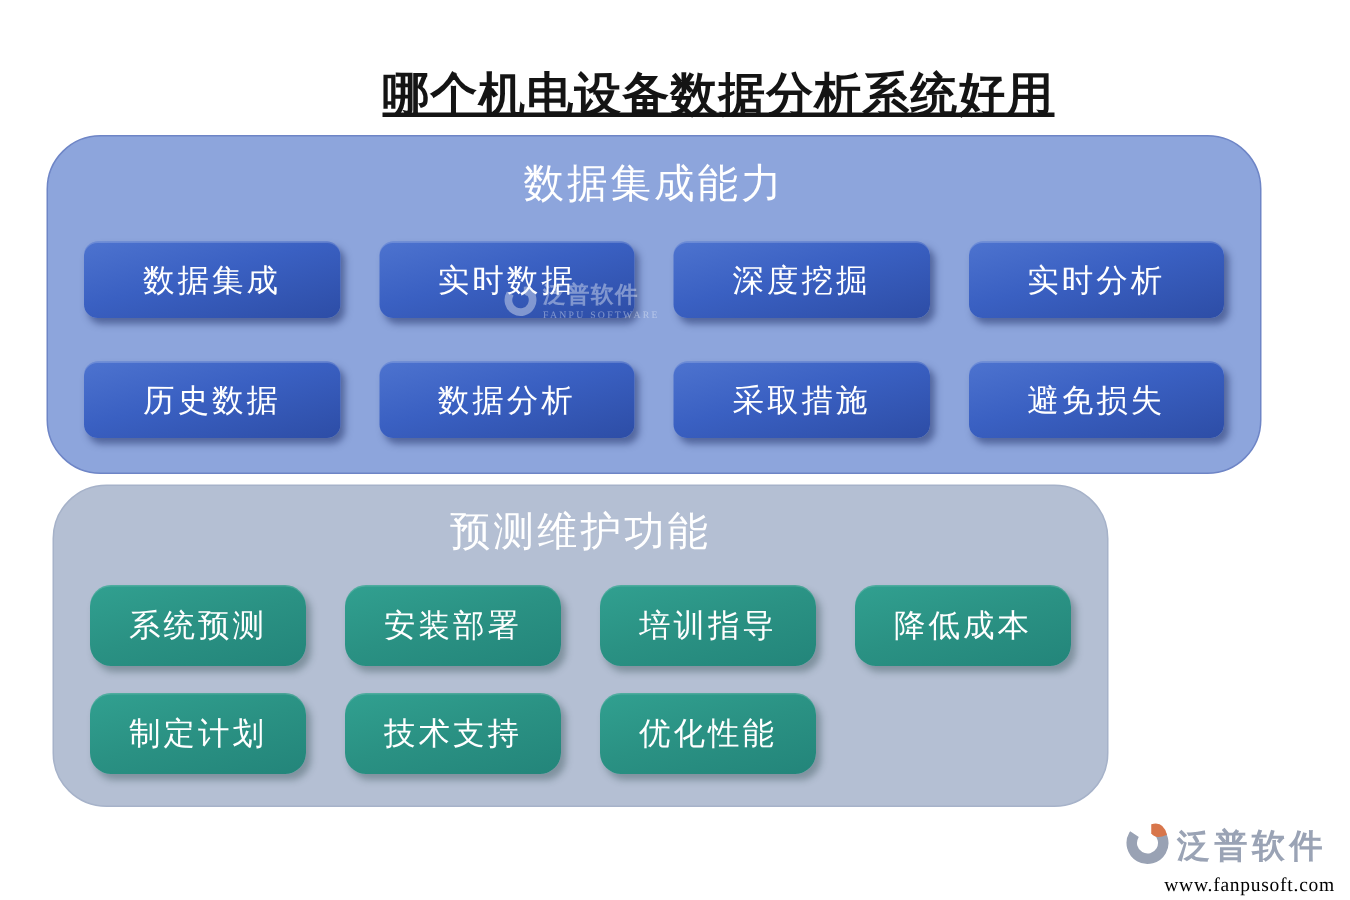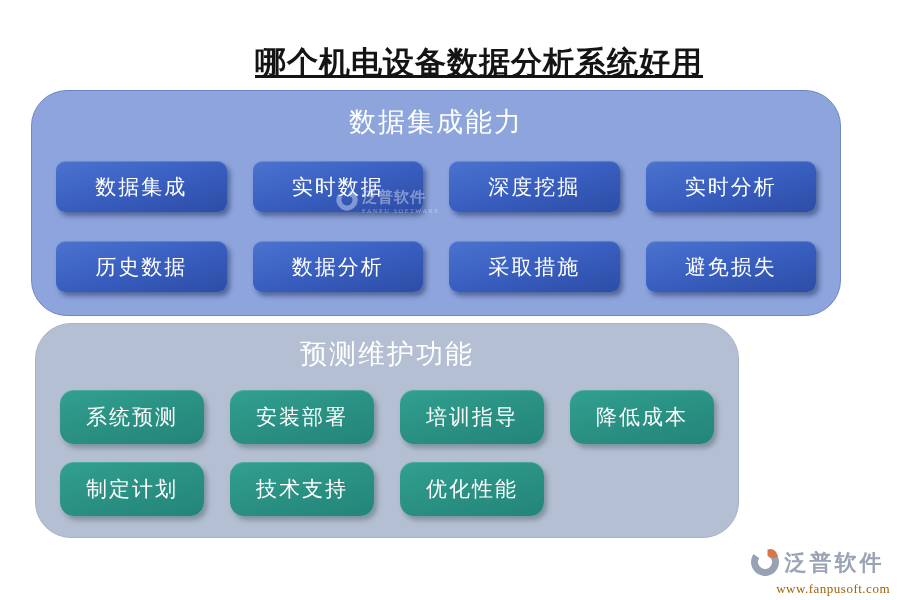--- a/index.html
+++ b/index.html
@@ -60,21 +60,21 @@
   .watermark .wm-sub{font-size:6.5px;color:#eef2f8;letter-spacing:1.5px;margin-top:3px;}
   .footer-logo{
     position:absolute;right:10px;top:545px;
     display:flex;flex-direction:column;align-items:center;
   }
   .footer-top{display:flex;align-items:center;gap:5px;}
   .footer-brand{
     font-size:22px;color:#9aa3b5;letter-spacing:3px;font-weight:600;
   }
   .footer-url{
-    font-size:13px;color:#a16207;letter-spacing:0.5px;margin-top:0px;margin-left:32px;
+    font-size:13px;color:#000000;letter-spacing:0.5px;margin-top:0px;margin-left:32px;
   }
 </style>
 </head>
 <body>
 
 <div class="page-title">哪个机电设备数据分析系统好用</div>
 
 <div class="panel panel-top">
   <div class="headers">
     <div class="group-header">数据集成能力</div>

